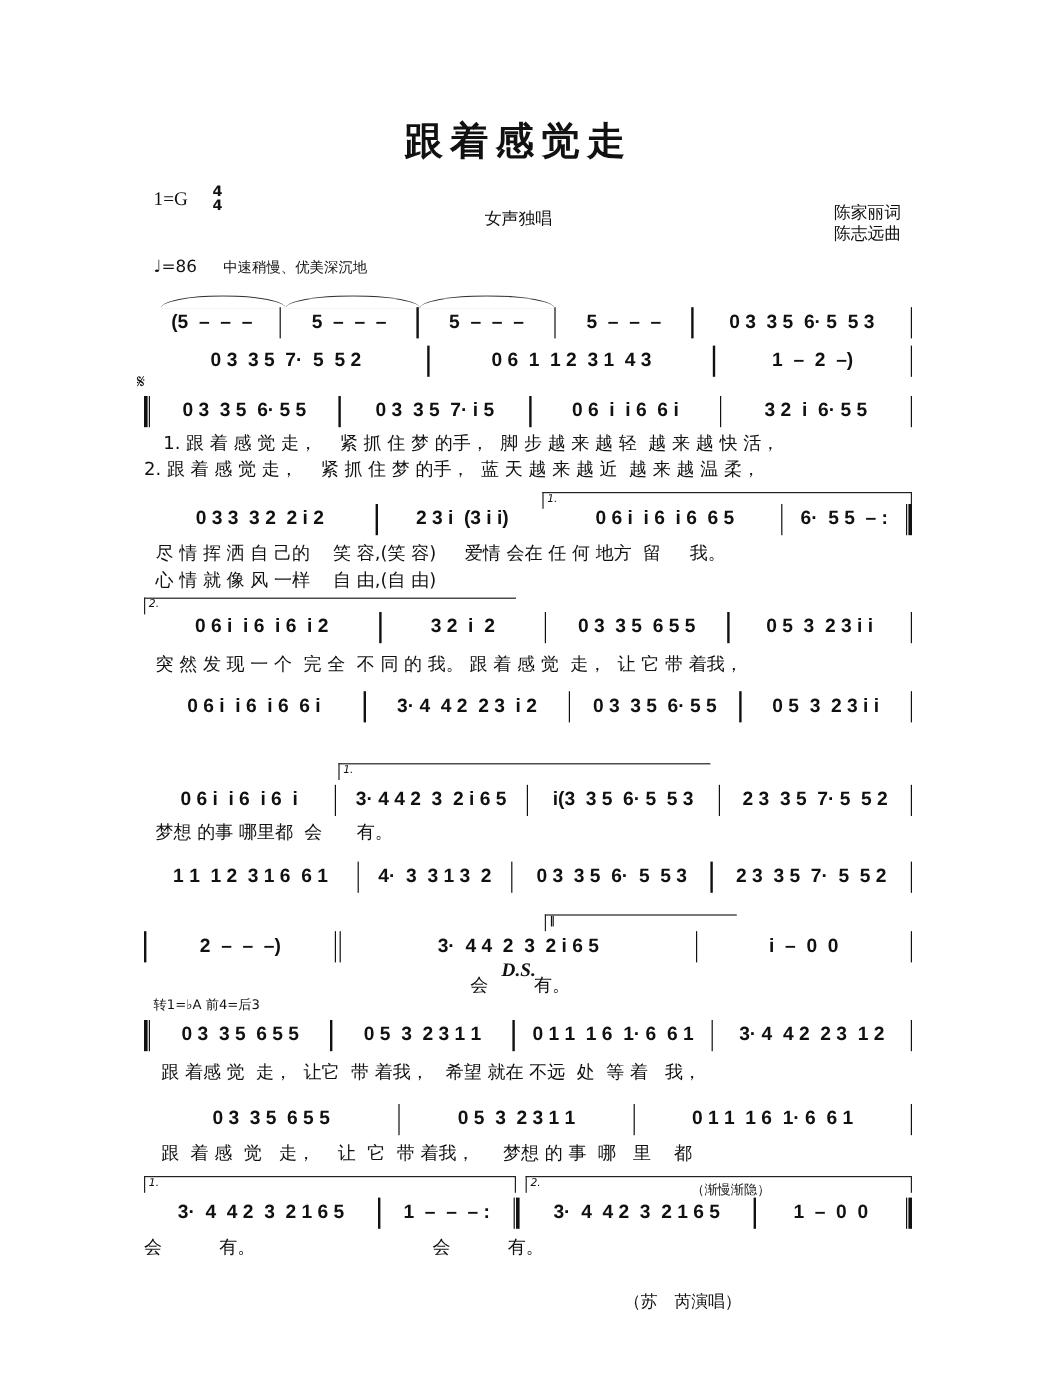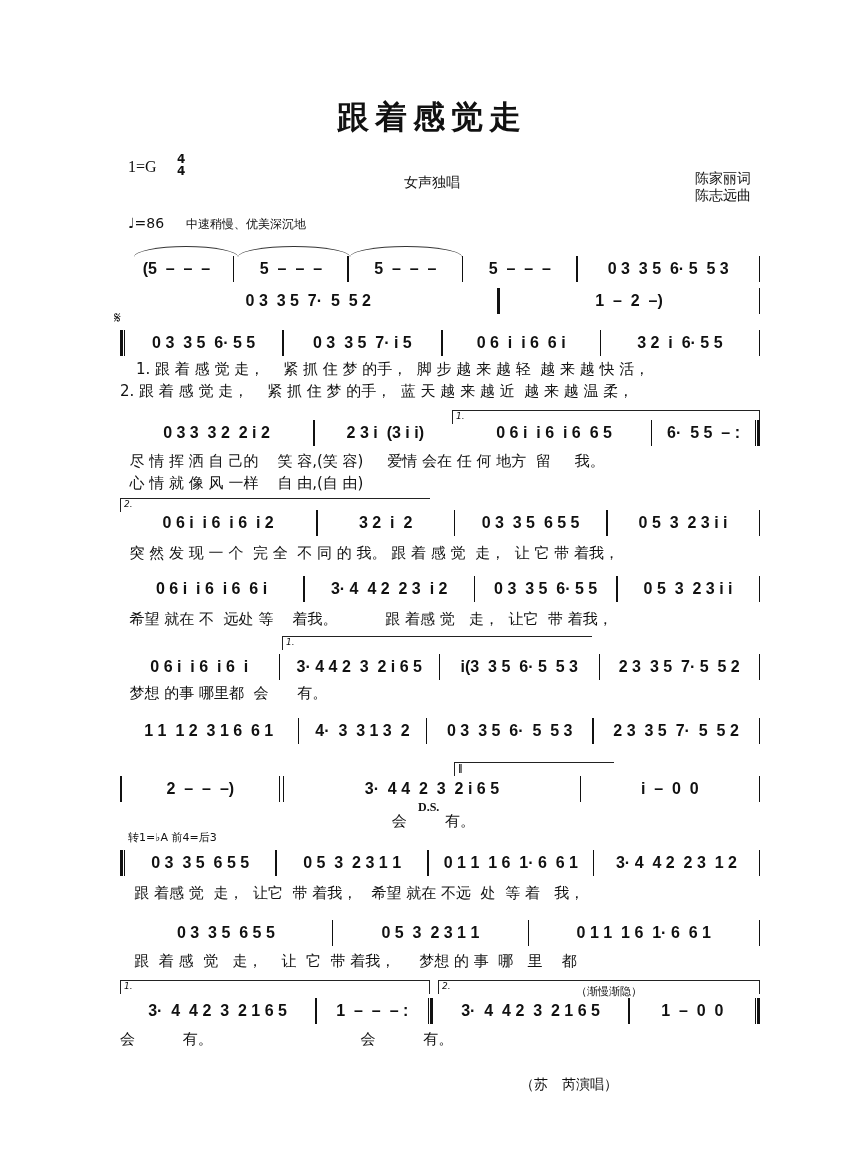--- a/index.html
+++ b/index.html
@@ -21,21 +21,21 @@
            font-family: "Liberation Sans", sans-serif; font-weight: bold; font-size: 16px;
            white-space: pre; display: flex; align-items: center; }
   .measure { flex: 1; display: flex; justify-content: space-around; align-items: center; height: 26px; }
   .bar { width: 1.5px; background: #111; height: 26px; flex: 0 0 1.5px; }
   .dbar { width: 5px; border-left: 1.5px solid #111; border-right: 3px solid #111; height: 26px; flex: 0 0 5px; box-sizing: border-box; }
   .lyric { position: absolute; left: 0; width: 640px; font-size: 15px; white-space: pre; }
   .slur { position: absolute; border-top: 1.2px solid #333; border-radius: 50% 50% 0 0 / 100% 100% 0 0; height: 10px; }
   .volta { position: absolute; border-top: 1px solid #222; border-left: 1px solid #222; height: 14px; font-size: 9px; font-style: italic; padding-left: 3px; box-sizing: border-box; }
   .small { font-size: 11px; }
   .segno { font-size: 16px; }
-  .ds { font-size: 12px; font-weight: bold; font-family: "Liberation Serif", serif; }
+  .ds { font-size: 16px; font-style: italic; font-weight: bold; font-family: "Liberation Serif", serif; }
   .footer { left: 520px; top: 1076px; font-size: 14px; }
 </style>
 </head>
 <body>
 
 <div class="abs title">跟着感觉走</div>
 <div class="abs key">1=G</div>
 <div class="abs timesig">
   <div>4</div>
   <div>4</div>
@@ -65,20 +65,21 @@
     <div class="bar"></div>
     <div class="measure" style="flex:1.6">0 3  3 5  6· 5  5 3</div>
     <div class="bar"></div>
   </div>
 </div>
 
 <div class="abs line" style="top:288px; height:30px;">
   <div class="notes">
     <div class="measure" style="flex:1.6">0 3  3 5  7·  5  5 2</div>
     <div class="bar"></div>
+    <div class="measure" style="flex:1.6">0 6  1  1 2  3 1  4 3</div>
     <div class="bar"></div>
     <div class="measure" style="flex:1.1">1  –  2  –)</div>
     <div class="bar"></div>
   </div>
 </div>
 
 <div class="abs line" style="top:330px; height:80px;">
   <div class="abs segno" style="left:-6px; top:-22px;">𝄋</div>
   <div class="notes">
     <div class="dbar" style="border-left-width:3px;border-right-width:1.5px"></div>
@@ -130,21 +131,20 @@
   <div class="notes">
     <div class="measure" style="flex:1.3">0 6 i  i 6  i 6  6 i</div>
     <div class="bar"></div>
     <div class="measure" style="flex:1.2">3· 4  4 2  2 3  i 2</div>
     <div class="bar"></div>
     <div class="measure">0 3  3 5  6· 5 5</div>
     <div class="bar"></div>
     <div class="measure">0 5  3  2 3 i i</div>
     <div class="bar"></div>
   </div>
-  <div class="lyric" style="top:34px;">  希望 就在 不  远处 等    着我。          跟 着感 觉   走，  让它  带 着我，</div>
 </div>
 
 <div class="abs line" style="top:654px; height:50px;">
   <div class="volta" style="left:162px; top:-18px; width:310px;">1.</div>
   <div class="notes">
     <div class="measure" style="flex:1.2">0 6 i  i 6  i 6  i</div>
     <div class="bar"></div>
     <div class="measure" style="flex:1.2">3· 4 4 2  3  2 i 6 5</div>
     <div class="bar"></div>
     <div class="measure" style="flex:1.2">i(3  3 5  6· 5  5 3</div>

